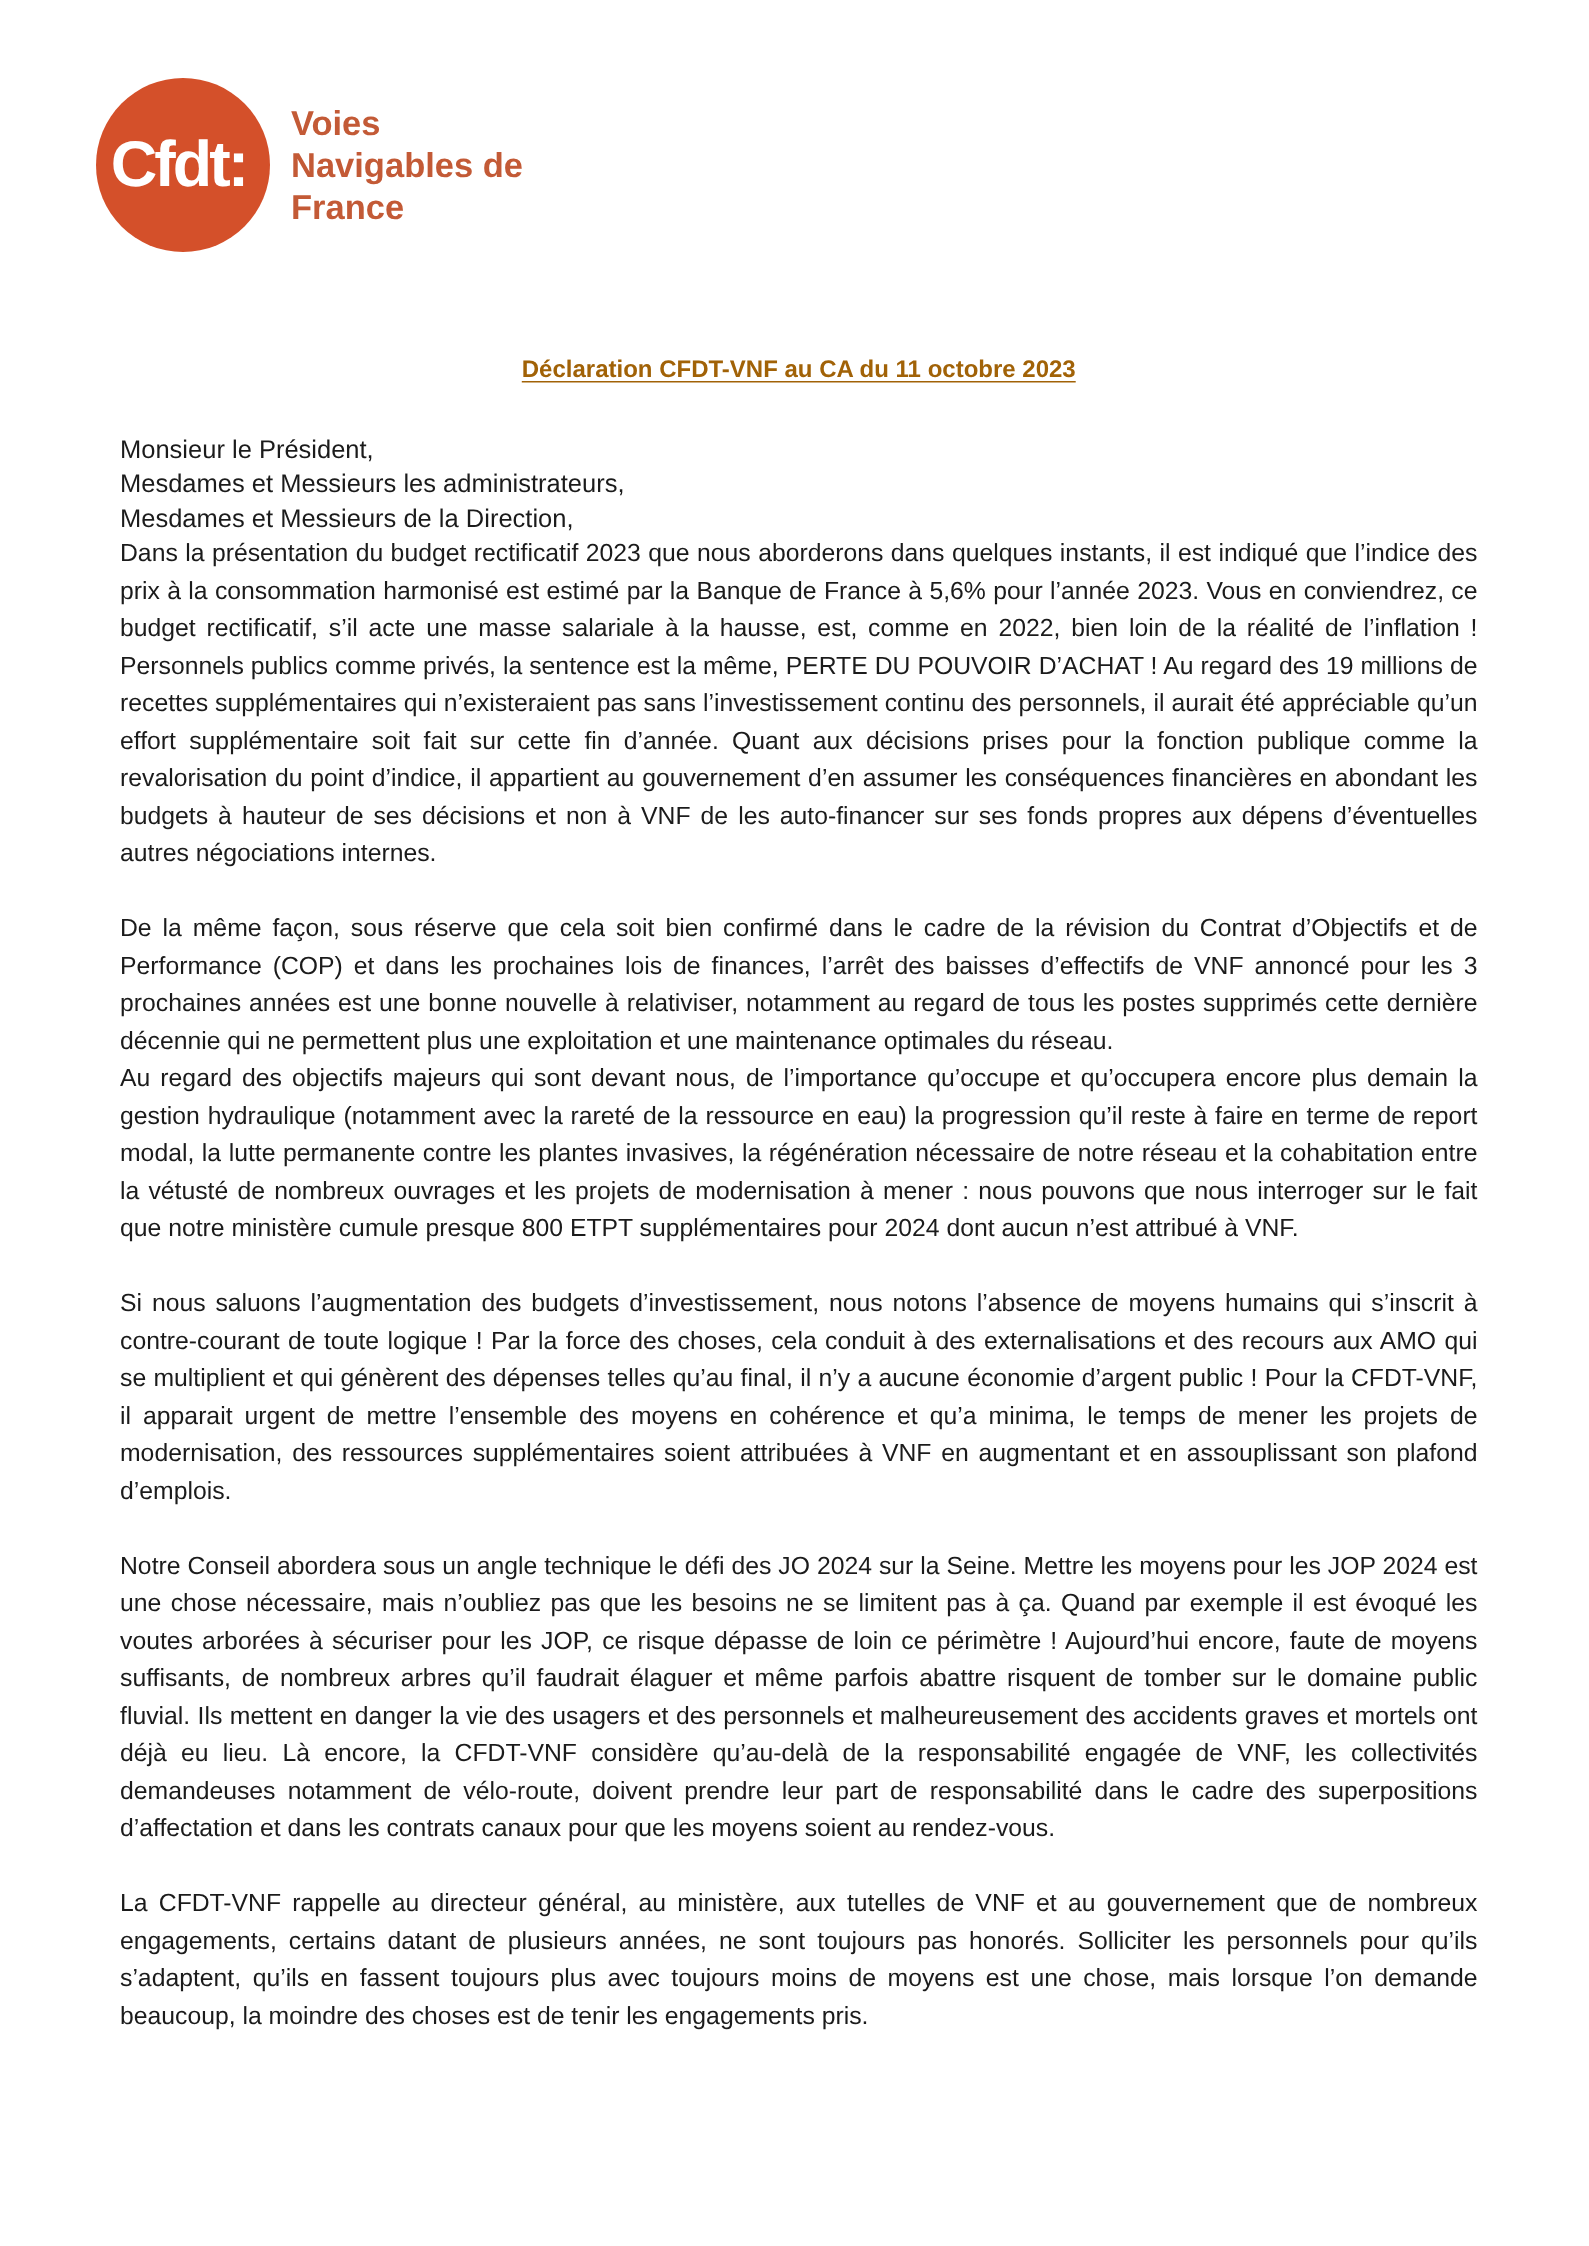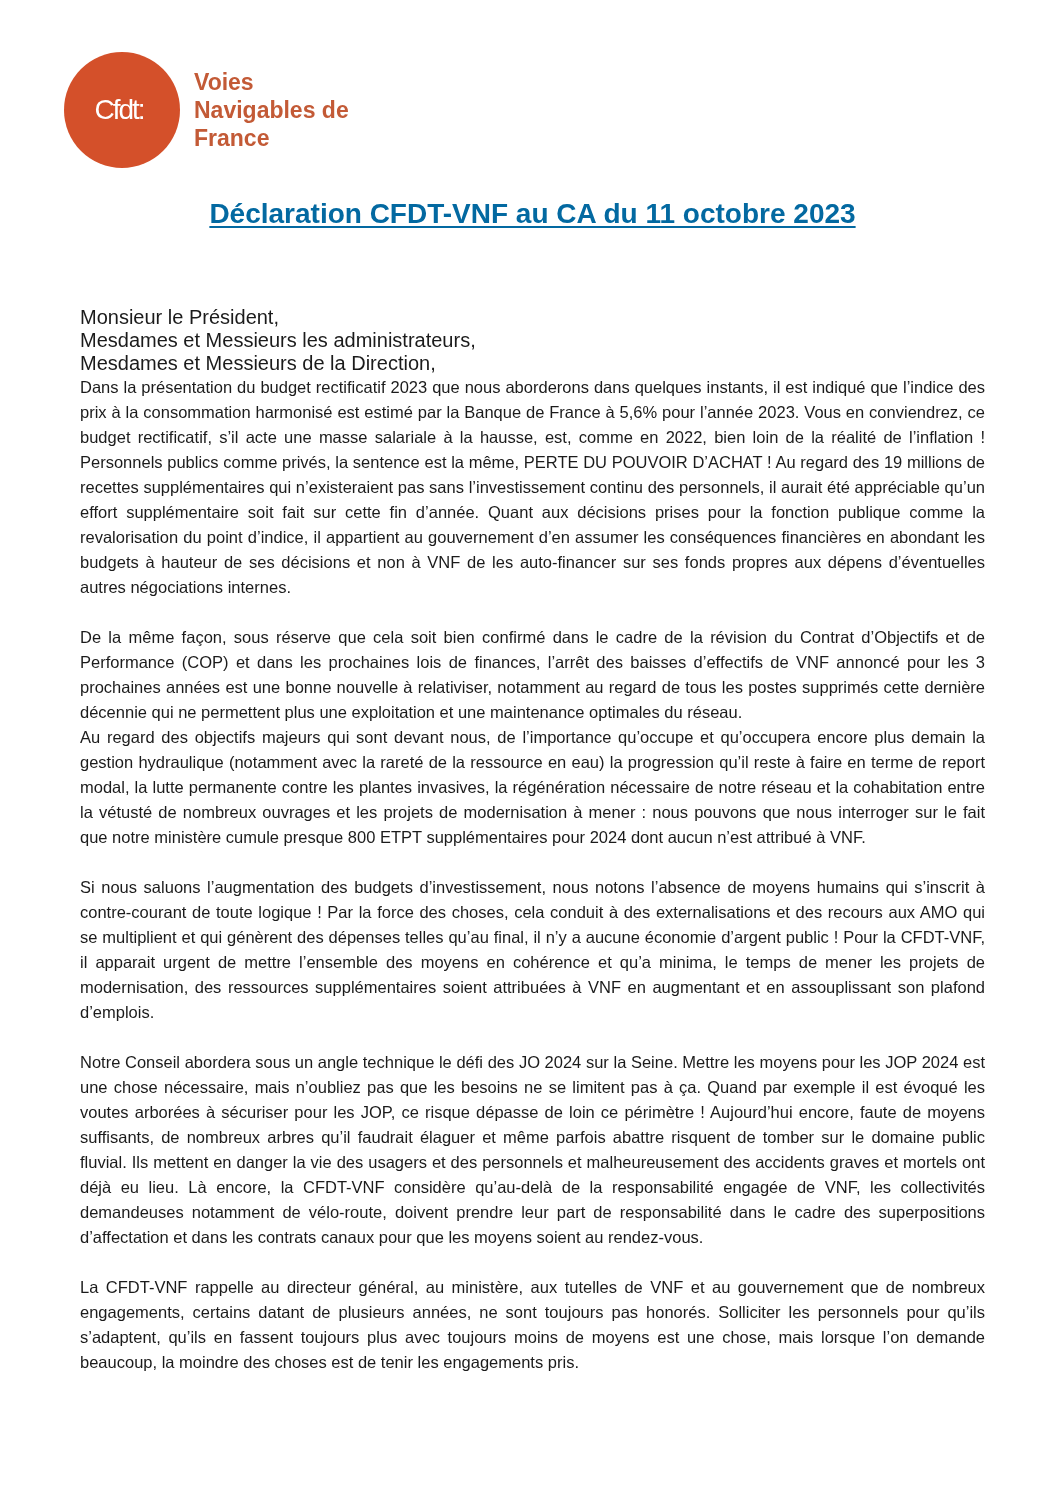--- a/index.html
+++ b/index.html
@@ -18,44 +18,44 @@
   .logo-row { display: flex; align-items: flex-start; margin-left: -16px; height: 122px; }
   .logo-badge {
     width: 116px; height: 116px;
     border-radius: 50%;
     background: #d4502a;
     display: flex; align-items: center; justify-content: center;
     flex: 0 0 auto;
   }
   .logo-badge span {
     color: #ffffff;
-    font-weight: normal;
-    font-size: 28px;
+    font-weight: bold;
+    font-size: 43px;
     letter-spacing: -2px;
     transform: translateX(-3px);
   }
   .logo-text {
     margin-left: 14px;
     margin-top: 16px;
     color: #c35a36;
     font-weight: bold;
     font-size: 23px;
     line-height: 28px;
   }
   
   .doc-title {
     text-align: center;
     font-weight: bold;
-    font-size: 28px;
-    color: #0369a1;
-    margin-top: 24px;
+    font-size: 16px;
+    color: #a16207;
+    margin-top: 64px;
   }
   .doc-title span { text-decoration: underline; text-underline-offset: 3px; }
   
-  .salutation { margin-top: 76px; font-size: 20px; line-height: 23px; }
+  .salutation { margin-top: 32px; font-size: 17px; line-height: 23px; }
   
   .doc-body { font-size: 16.5px; line-height: 25px; text-align: justify; }
   .doc-body p.para { margin: 0; }
   .doc-body p.para.gap { margin-top: 25px; }
   .bold { font-weight: normal; }
 </style>
 </head>
 <body>
 
 <div class="page">

